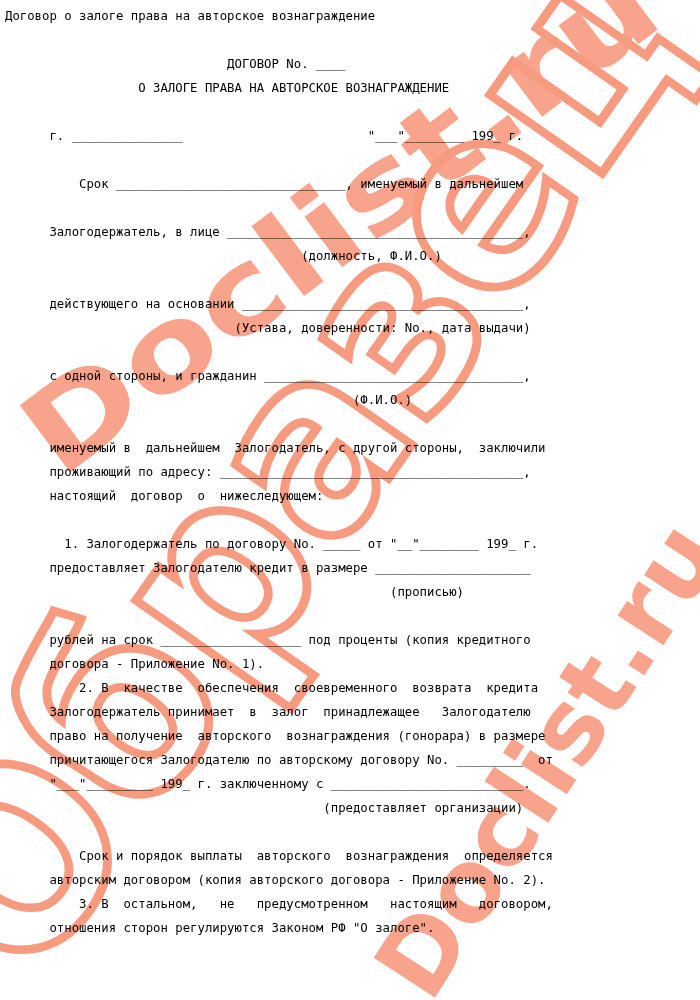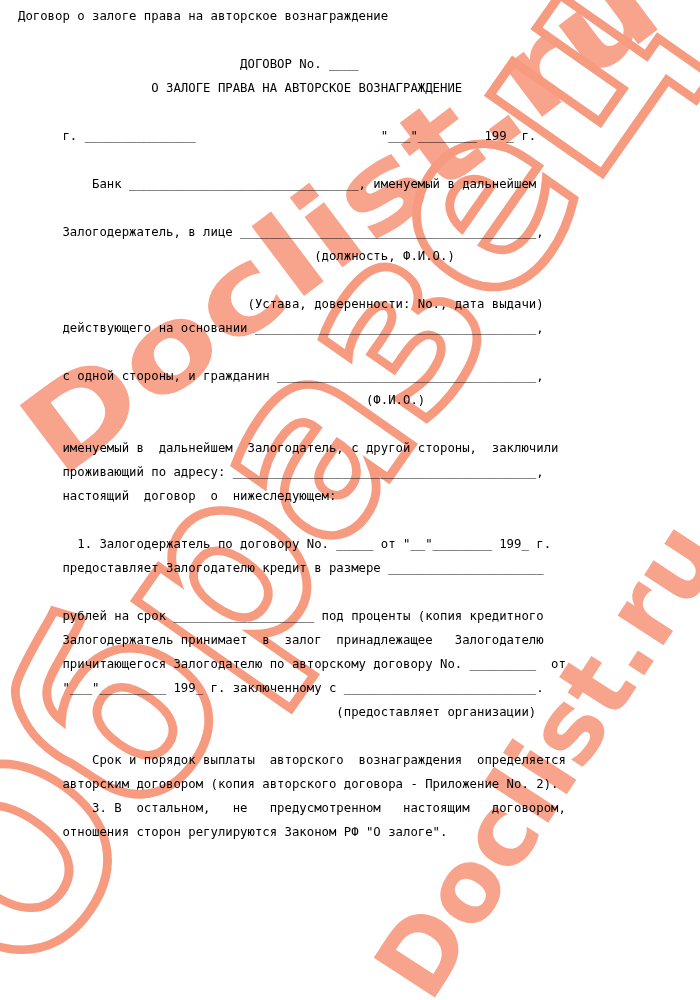--- a/index.html
+++ b/index.html
@@ -7,21 +7,21 @@
     position:relative;
     width:700px;height:1000px;
     background:#ffffff;
     overflow:hidden;
   }
   .wm-layer{
     position:absolute;left:0;top:0;width:700px;height:1000px;
     z-index:1;
   }
   .doc{
-    position:absolute;left:18px;top:4px;z-index:2;
+    position:absolute;left:5px;top:4px;z-index:2;
     font-family:"DejaVu Sans Mono","Liberation Mono",monospace;
     font-size:12.3px;line-height:24px;color:#000000;
   }
   .line{white-space:pre;height:24px;}
 </style>
 </head>
 <body>
 
 <div class="page">
 
@@ -34,40 +34,44 @@
   </svg>
 
   <div class="doc">
     <div class="line">Договор о залоге права на авторское вознаграждение</div>
     <div class="line"></div>
     <div class="line">                              ДОГОВОР No. ____</div>
     <div class="line">                  О ЗАЛОГЕ ПРАВА НА АВТОРСКОЕ ВОЗНАГРАЖДЕНИЕ</div>
     <div class="line"></div>
     <div class="line">      г. _______________                         "___"________ 199_ г.</div>
     <div class="line"></div>
-    <div class="line">          Банк _______________________________, именуемый в дальнейшем</div>
+    <div class="line">          Срок _______________________________, именуемый в дальнейшем</div>
     <div class="line"></div>
     <div class="line">      Залогодержатель, в лице ________________________________________,</div>
     <div class="line">                                        (должность, Ф.И.О.)</div>
     <div class="line"></div>
+    <div class="line">      действующего на основании ______________________________________,</div>
     <div class="line">                               (Устава, доверенности: No., дата выдачи)</div>
-    <div class="line">      действующего на основании ______________________________________,</div>
     <div class="line"></div>
     <div class="line">      с одной стороны, и гражданин ___________________________________,</div>
     <div class="line">                                               (Ф.И.О.)</div>
     <div class="line"></div>
     <div class="line">      именуемый в  дальнейшем  Залогодатель, с другой стороны,  заключили</div>
     <div class="line">      проживающий по адресу: _________________________________________,</div>
     <div class="line">      настоящий  договор  о  нижеследующем:</div>
     <div class="line"></div>
     <div class="line">        1. Залогодержатель по договору No. _____ от "__"________ 199_ г.</div>
     <div class="line">      предоставляет Залогодателю кредит в размере _____________________</div>
+    <div class="line">                                                    (прописью)</div>
     <div class="line"></div>
     <div class="line">      рублей на срок ___________________ под проценты (копия кредитного</div>
+    <div class="line">      договора - Приложение No. 1).</div>
+    <div class="line">          2. В  качестве  обеспечения  своевременного  возврата  кредита</div>
     <div class="line">      Залогодержатель принимает  в  залог  принадлежащее   Залогодателю</div>
+    <div class="line">      право на получение  авторского  вознаграждения (гонорара) в размере</div>
     <div class="line">      причитающегося Залогодателю по авторскому договору No. _________  от</div>
     <div class="line">      "___"_________ 199_ г. заключенному с __________________________.</div>
     <div class="line">                                           (предоставляет организации)</div>
     <div class="line"></div>
     <div class="line">          Срок и порядок выплаты  авторского  вознаграждения  определяется</div>
     <div class="line">      авторским договором (копия авторского договора - Приложение No. 2).</div>
     <div class="line">          3. В  остальном,   не   предусмотренном   настоящим   договором,</div>
     <div class="line">      отношения сторон регулируются Законом РФ "О залоге".</div>
   </div>
 

